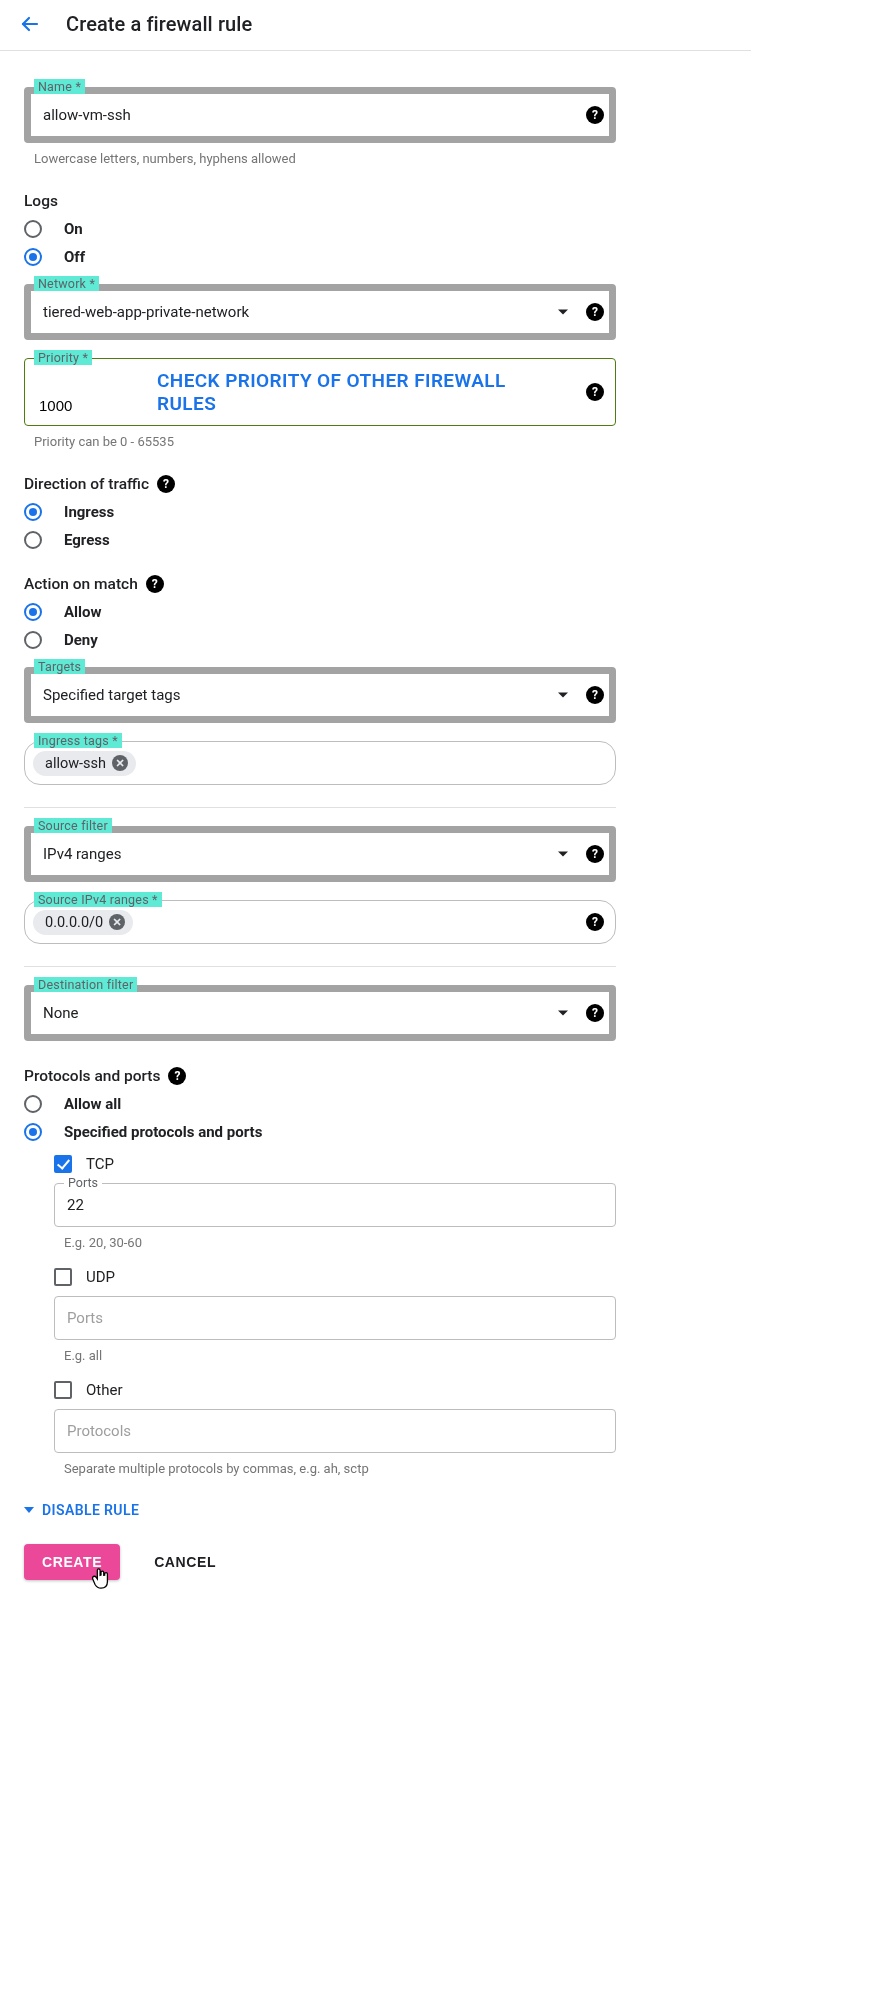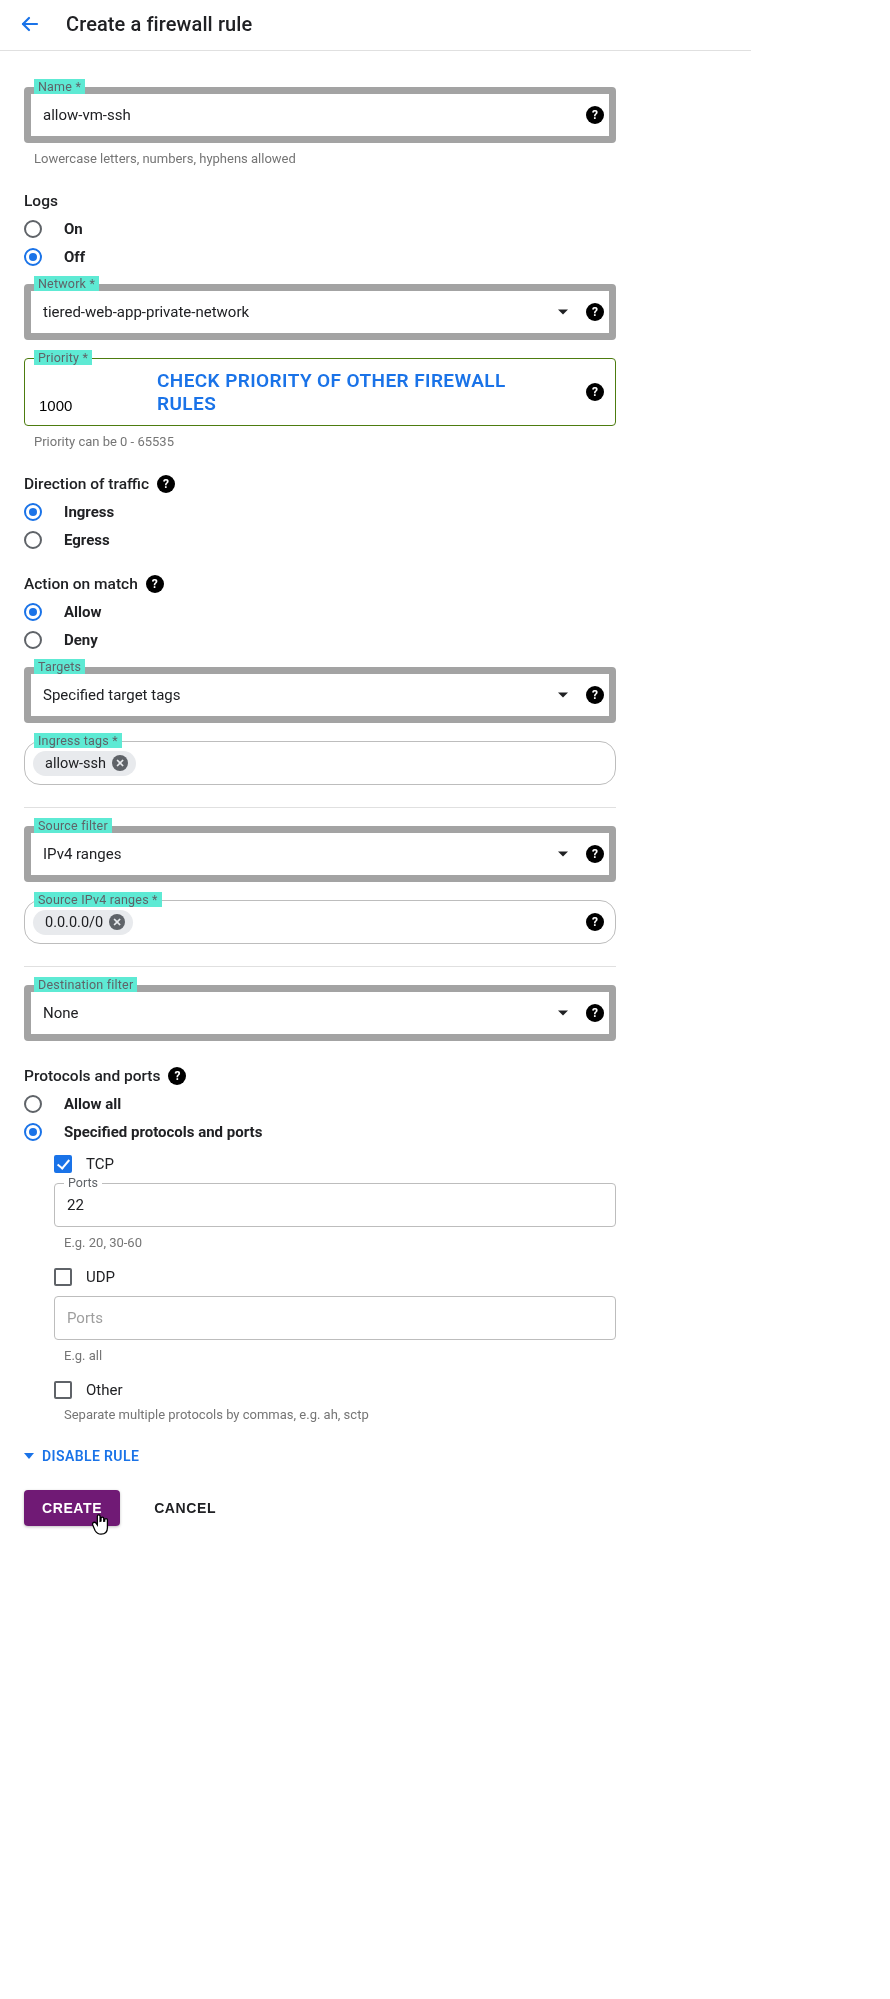--- a/index.html
+++ b/index.html
@@ -35,21 +35,21 @@
   .divider { border:none; border-top:1px solid #e0e0e0; margin:22px 0 0 0;}
   .proto-block { margin-left:30px; margin-top:14px;}
   .proto-row { display:flex; align-items:center; gap:14px; margin-top:6px;}
   .ports-wrap { position:relative; margin-top:10px; margin-left:0;}
   .ports-input { width:100%; border:1px solid #bdbdbd; border-radius:4px; padding:12px 12px; font-size:15px;}
   .ports-input.placeholder { color:#9e9e9e;}
   .ports-label { position:absolute; top:-8px; left:10px; background:#fff; padding:0 4px; font-size:12.5px; color:#5f6368;}
   .disable-row { display:flex; align-items:center; gap:8px; margin-top:26px; color:#1a73e8; font-size:14px; font-weight:600; letter-spacing:.4px;}
   .chevron { width:0; height:0; border-left:5px solid transparent; border-right:5px solid transparent; border-top:6px solid #1a73e8;}
   .button-row { display:flex; align-items:center; gap:30px; margin-top:26px;}
-  .btn-primary { background:#701a75; color:#fff; border:none; border-radius:4px; padding:10px 18px; font-size:14px; font-weight:600; letter-spacing:.6px; box-shadow:0 1px 3px rgba(0,0,0,.25);}
+  .btn-primary { background:#ec4899; color:#fff; border:none; border-radius:4px; padding:10px 18px; font-size:14px; font-weight:600; letter-spacing:.6px; box-shadow:0 1px 3px rgba(0,0,0,.25);}
   .btn-flat { background:none; border:none; color:#202124; font-size:14px; font-weight:600; letter-spacing:.6px; padding:10px 4px;}
   .cursor-hand { position:absolute; width:22px; height:26px; pointer-events:none;}
 </style>
 </head>
 <body>
 
 <div class="page">
   <div class="header">
     <div class="back-arrow">
       <svg viewBox="0 0 24 24" width="24" height="24" fill="none" stroke="#1a73e8" stroke-width="2.2" stroke-linecap="round" stroke-linejoin="round">
@@ -199,20 +199,23 @@
       </div>
       <div class="ports-wrap">
         <div class="ports-input placeholder">Ports</div>
       </div>
       <div class="helper">E.g. all</div>
 
       <div class="proto-row" style="margin-top:18px">
         <div class="checkbox"></div>
         <div class="radio-label">Other</div>
       </div>
+      <div class="ports-wrap">
+        <div class="ports-input placeholder">Protocols</div>
+      </div>
       <div class="helper">Separate multiple protocols by commas, e.g. ah, sctp</div>
     </div>
 
     <div class="disable-row">
       <div class="chevron"></div>
       <span>DISABLE RULE</span>
     </div>
 
     <div class="button-row" style="position:relative">
       <button class="btn-primary">CREATE</button>

